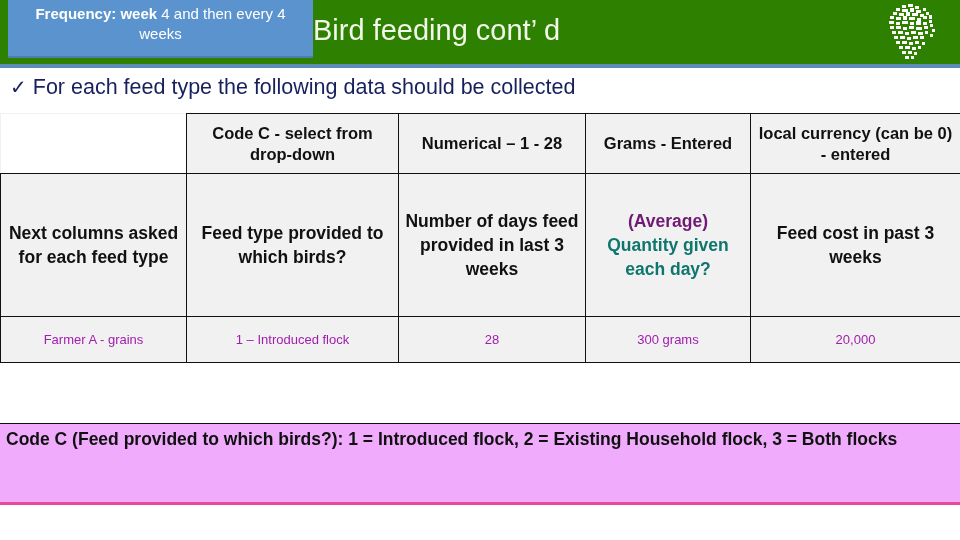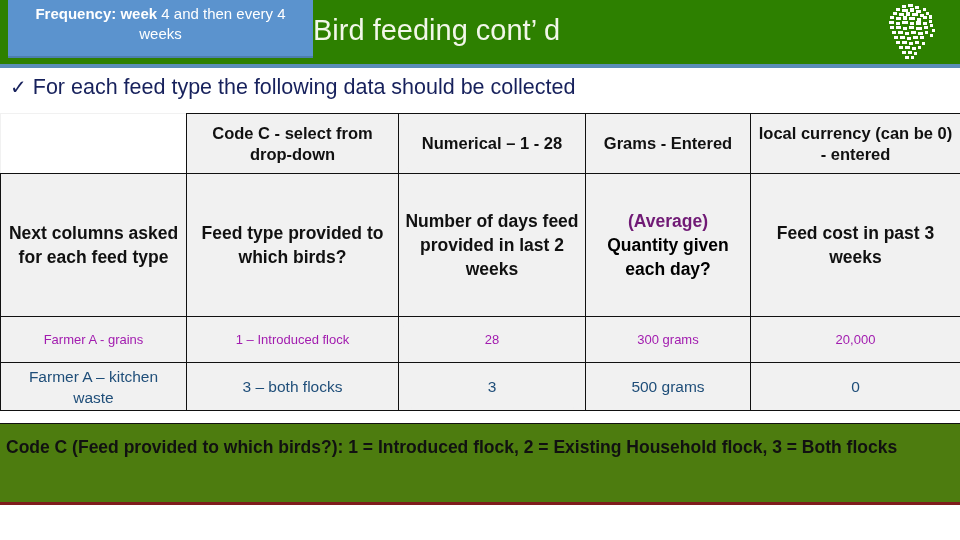--- a/index.html
+++ b/index.html
@@ -124,38 +124,38 @@
 
   .row-h1 td { height: 60px; font-size: 16.5px; font-weight: bold; color: #111; line-height: 21px; }
   .row-h2 td { height: 143px; font-size: 17.5px; font-weight: bold; color: #111; line-height: 24px; }
   .row-data td { height: 46px; font-size: 13px; color: #a21caf; font-weight: normal; }
   .row-data2 td { height: 48px; font-size: 15.5px; color: #1f4e79; font-weight: normal; line-height: 21px; }
 
   .avg-blue {
     color: #701a75;
     display: block;
   }
-  .cell-black { color: #000000; }
+  .cell-black { color: #0f766e; }
 
   
   .footer-note {
     position: absolute;
     left: 0;
     top: 423px;
     width: 960px;
     height: 82px;
-    background: #4d7c0f;
+    background: #f0abfc;
     border-top: 1.6px solid #111111;
-    border-bottom: 3px solid #7f1d1d;
+    border-bottom: 3px solid #ec4899;
     box-sizing: border-box;
     color: #111111;
     font-size: 17.5px;
     font-weight: bold;
     line-height: 27px;
-    padding: 10px 8px 0 6px;
+    padding: 2px 8px 0 6px;
   }
 </style>
 </head>
 <body>
 
 <div class="slide-header">
   <div class="header-title">Bird feeding cont’  d</div>
 
   <div class="logo-box">
     <svg viewBox="0 0 84 60" width="84" height="60" aria-hidden="true">
@@ -243,37 +243,30 @@
     <tr class="row-h1">
       <td class="col1 blank"></td>
       <td class="col2">Code C - select from drop-down</td>
       <td class="col3">Numerical – 1 - 28</td>
       <td class="col4">Grams - Entered</td>
       <td class="col5">local currency (can be 0) - entered</td>
     </tr>
     <tr class="row-h2">
       <td class="col1">Next columns asked for each feed type</td>
       <td class="col2">Feed type provided to which birds?</td>
-      <td class="col3">Number of days feed provided in last 2 weeks</td>
+      <td class="col3">Number of days feed provided in last 3 weeks</td>
       <td class="col4">
         <span class="avg-blue">(Average)</span>
         <span class="cell-black">Quantity given each day?</span>
       </td>
       <td class="col5">Feed cost in past 3 weeks</td>
     </tr>
     <tr class="row-data">
       <td class="col1">Farmer A - grains</td>
       <td class="col2">1 – Introduced flock</td>
       <td class="col3">28</td>
       <td class="col4">300 grams</td>
       <td class="col5">20,000</td>
     </tr>
-    <tr class="row-data2">
-      <td class="col1">Farmer A – kitchen waste</td>
-      <td class="col2">3 – both flocks</td>
-      <td class="col3">3</td>
-      <td class="col4">500 grams</td>
-      <td class="col5">0</td>
-    </tr>
   </tbody>
 </table>
 
 <div class="footer-note">Code C (Feed provided to which birds?): 1 = Introduced flock, 2 = Existing Household flock, 3 = Both flocks</div>
 
 </body></html>

